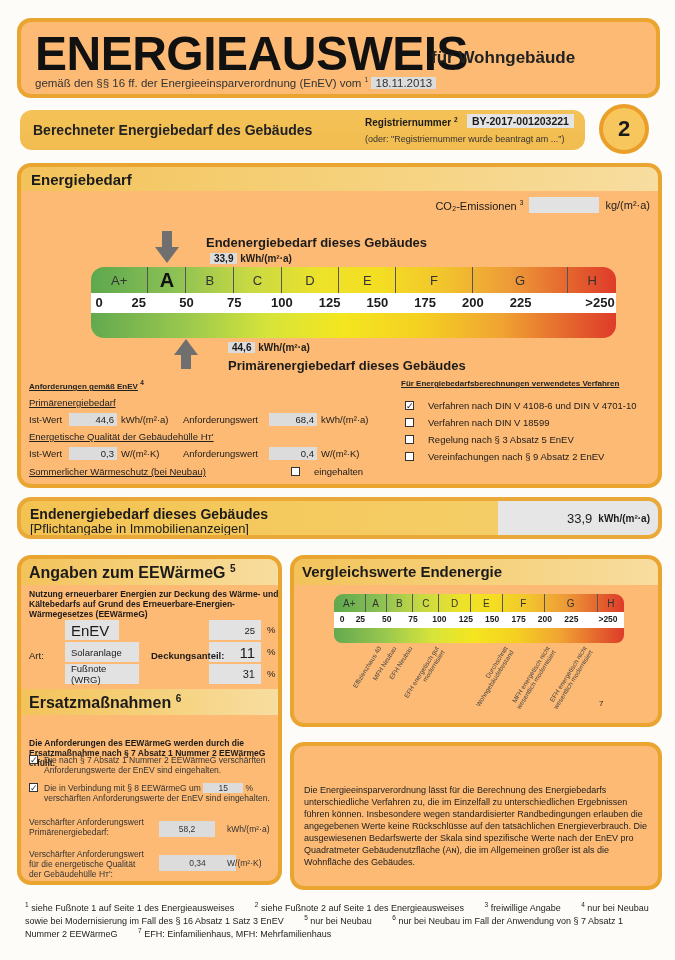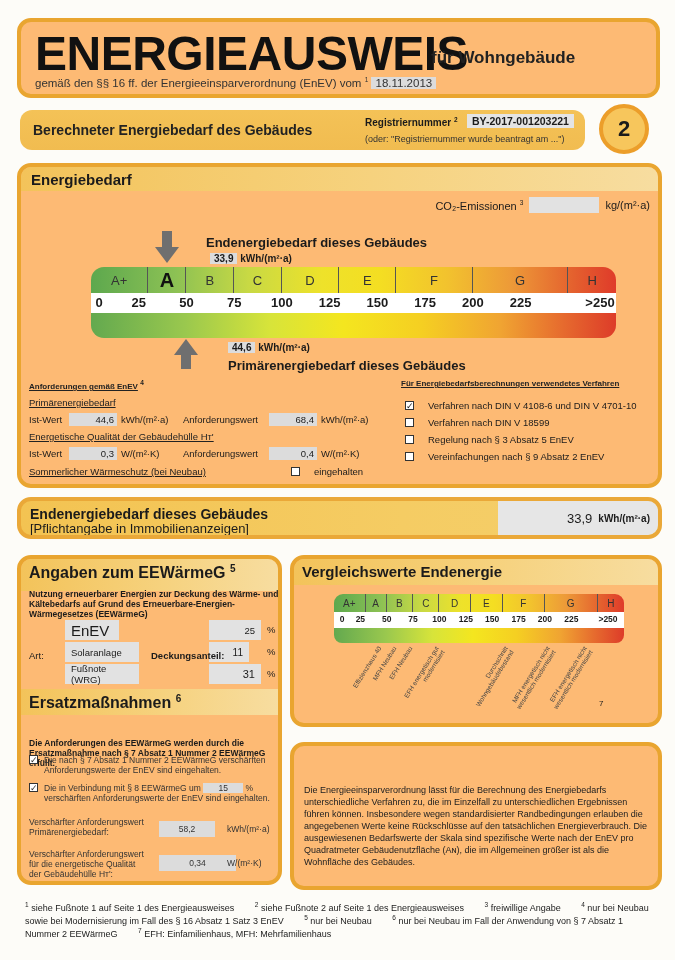--- a/index.html
+++ b/index.html
@@ -63,21 +63,21 @@
   
   #endbar { left: 17px; top: 497px; width: 645px; height: 42px; border-color: #eaa838;
     background: linear-gradient(90deg, #f3c352 0%, #f5cc63 60%, #f4cf6c 100%); }
   #endbar-title { position: absolute; left: 9px; top: 5px; font-size: 14px; font-weight: bold; }
   #endbar-sub { position: absolute; left: 9px; top: 20px; font-size: 13px; }
   #endbar-valbox { position: absolute; right: 0; top: 0; bottom: 0; width: 160px; background: #e6e6e6;
     display: flex; align-items: center; justify-content: flex-end; padding-right: 8px; font-size: 13px; gap: 6px; }
 
   
   #ee-panel { left: 17px; top: 555px; width: 265px; height: 330px; }
-  #ee-head { height: 32px; font-size: 16px; padding: 4px 8px; }
+  #ee-head { height: 26px; font-size: 16px; padding: 4px 8px; }
   #ee-intro { position: absolute; left: 8px; top: 30px; width: 250px; font-size: 8.5px; font-weight: bold; line-height: 10px; }
   .ee-cell { position: absolute; background: #e2e2e2; height: 20px; display: flex; align-items: center; padding: 0 6px; }
 
   #ers-head { position: absolute; left: 0; top: 130px; width: 100%; height: 26px; font-size: 16px; padding: 4px 8px; }
   #ers-intro { position: absolute; left: 8px; top: 163px; width: 248px; font-size: 8.5px; font-weight: bold; line-height: 10px; margin-top: 16px; }
   .ers-chk-row { position: absolute; left: 8px; width: 248px; font-size: 8.5px; line-height: 10px; display: flex; gap: 6px; color: #333; }
   .ers-val-row { position: absolute; left: 8px; width: 250px; font-size: 8.5px; line-height: 10px; color: #333; }
 
   
   #verg-panel { left: 290px; top: 555px; width: 372px; height: 172px; }
@@ -235,21 +235,21 @@
 <div class="panel" id="ee-panel">
   <div class="panel-head" id="ee-head">
     <span>Angaben zum EEWärmeG</span> <sup style="font-size:10px">5</sup>
   </div>
   <div id="ee-intro">Nutzung erneuerbarer Energien zur Deckung des Wärme- und Kältebedarfs auf Grund des Erneuerbare-Energien-Wärmegesetzes (EEWärmeG)</div>
   <div id="ee-rows">
       <div class="ee-cell" style="left: 44px; top: 61px; width: 54px; font-size: 15px;">EnEV</div>
       <div class="ee-cell" style="left: 188px; top: 61px; width: 52px; justify-content: flex-end; font-size: 9.5px;">25</div>
       <div style="position: absolute; left: 246px; top: 65px; font-size: 9.5px;">%</div>
       <div class="ee-cell" style="left: 44px; top: 83px; width: 74px; font-size: 9.5px;">Solaranlage</div>
-      <div class="ee-cell" style="left: 188px; top: 83px; width: 40px; justify-content: flex-end; font-size: 10px;">11</div>
+      <div class="ee-cell" style="left: 188px; top: 83px; width: 52px; justify-content: flex-end; font-size: 15px;">11</div>
       <div style="position: absolute; left: 246px; top: 87px; font-size: 9.5px;">%</div>
       <div class="ee-cell" style="left: 44px; top: 105px; width: 74px; font-size: 9.5px;">Fußnote (WRG)</div>
       <div class="ee-cell" style="left: 188px; top: 105px; width: 52px; justify-content: flex-end; font-size: 11px;">31</div>
       <div style="position: absolute; left: 246px; top: 109px; font-size: 9.5px;">%</div>
     </div>
   <div style="position:absolute;left:8px;top:91px;font-size:9.5px">Art:</div>
   <div style="position:absolute;left:130px;top:91px;font-size:9.5px;font-weight:bold">Deckungsanteil:</div>
 
   <div class="panel-head" id="ers-head">
     <span>Ersatzmaßnahmen</span> <sup style="font-size:10px">6</sup>

